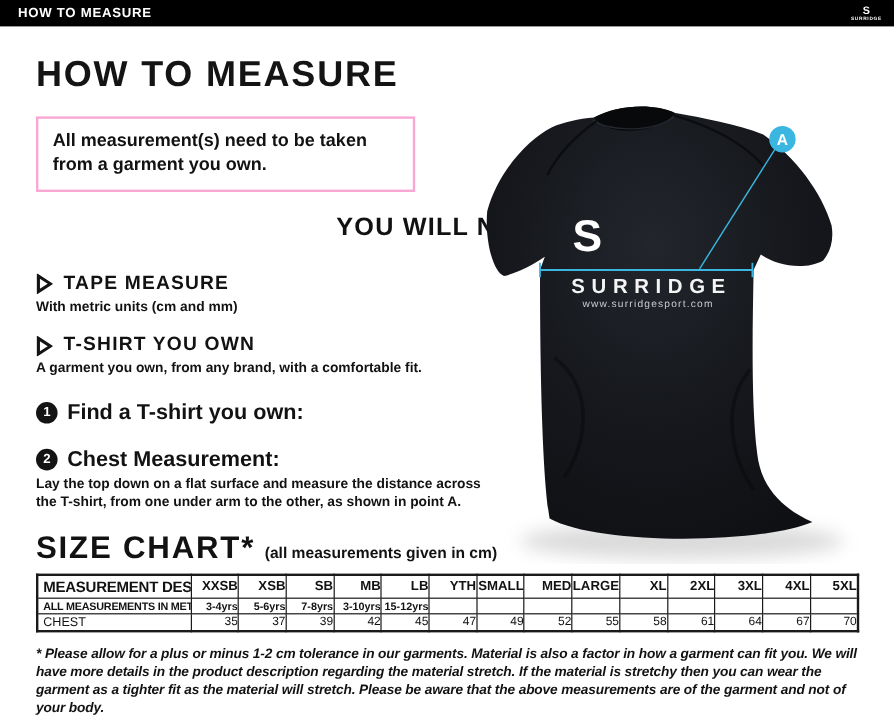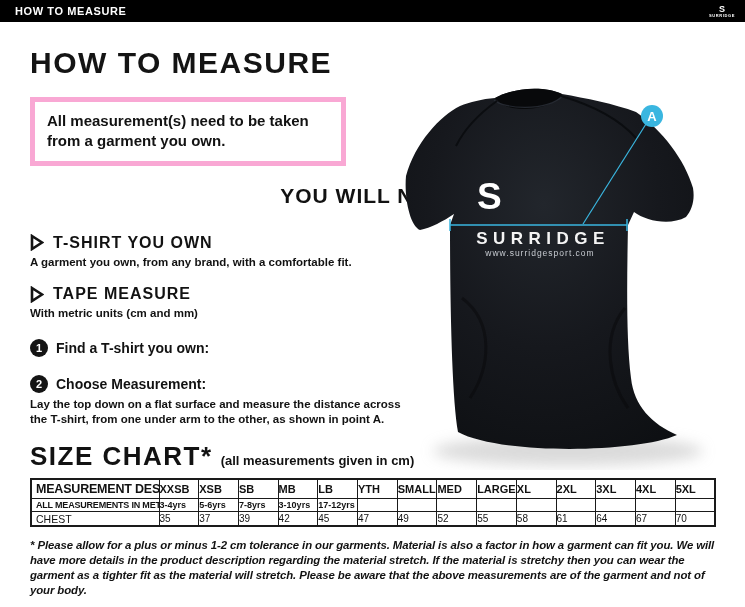--- a/index.html
+++ b/index.html
@@ -12,47 +12,47 @@
   .topbar-title { color:#fff; font-size:11px; font-weight:bold; letter-spacing:.6px; }
   .brand { display:flex; flex-direction:column; align-items:center; line-height:1; }
   .brand-s { color:#fff; font-size:9px; font-weight:bold; }
   .brand-text { color:#fff; font-size:4px; letter-spacing:.6px; font-weight:bold; }
 
   .page { position:relative; padding:0 27px 0 30px; }
 
   h1.main-heading { margin-top:24px; font-size:30px; font-weight:bold;
     letter-spacing:1.5px; color:#141414; }
 
-  .note-box { margin-top:17px; width:316px; border:5px solid #f9a8d4;
+  .note-box { margin-top:17px; width:316px; border:2px solid #f9a8d4;
     padding:9px 12px; font-size:15px; font-weight:bold; line-height:1.35; }
 
   h2.need-heading { margin-top:18px; font-size:21px; font-weight:bold; letter-spacing:1px;text-align:center; }
 
   .need-item { margin-top:26px; width:380px; }
   .need-item + .need-item { margin-top:16px; }
   .need-head { display:flex; align-items:center; gap:9px; }
   .need-label { font-size:16px; font-weight:bold; letter-spacing:1px; }
   .need-desc { font-size:11.5px; font-weight:bold; margin-top:3px; line-height:1.3; }
 
   .step { margin-top:18px; width:385px; }
   .step-head { display:flex; align-items:center; gap:8px; }
   .step-num { width:18px; height:18px; border-radius:50%; background:#141414;
     color:#fff; font-size:11px; font-weight:bold; display:flex;
     align-items:center; justify-content:center; flex:0 0 auto; }
-  .step-title { font-size:14px; font-weight:bold; }
+  .step-title { font-size:18px; font-weight:bold; }
   .step-desc { font-size:11.5px; font-weight:bold; margin-top:4px; line-height:1.3; width:380px; }
 
   .sizechart-head { margin-top:14px; display:flex; align-items:flex-end; gap:8px;text-align:center; }
   .sizechart-title { font-size:26px; font-weight:bold; letter-spacing:1.5px; }
   .sizechart-sub { font-size:13px; font-weight:bold; padding-bottom:4px; }
 
   table.size-table { margin-top:6px; border-collapse:collapse; width:686px;
     border:2px solid #1a1a1a; table-layout:fixed; }
   .size-table col.desc-col { width:128px; }
-  .size-table th, .size-table td { border:1px solid #1a1a1a; text-align:left;
+  .size-table th, .size-table td { border:1px solid #1a1a1a; text-align:right;
     overflow:hidden; white-space:nowrap; }
   .size-table thead th { font-size:11px; font-weight:bold; height:19px; }
   .size-table thead th.desc { font-size:12.5px; text-align:left; padding-left:4px;
     letter-spacing:-.2px; }
   .size-table tr.metric-row td { font-size:9px; font-weight:bold; height:13px; }
   .size-table tr.metric-row td.desc { text-align:left; padding-left:4px; letter-spacing:-.2px; }
   .size-table tr.value-row td { font-size:10px; height:15px;margin-left:44px; }
   .size-table tr.value-row td.desc { text-align:left; padding-left:4px; font-size:10.5px; }
 
   .footnote { margin-top:11px; width:692px; font-size:11.4px; font-weight:bold;
@@ -79,46 +79,46 @@
     <span>All measurement(s) need to be taken from a garment you own.</span>
   </div>
 
   <h2 class="need-heading">YOU WILL NEED:</h2>
 
   <div class="need-item">
     <div class="need-head">
       <svg width="14" height="17" viewBox="0 0 14 17">
         <path d="M2 2 L12 8.5 L2 15 Z" fill="#fff" stroke="#141414" stroke-width="2.6" stroke-linejoin="miter"></path>
       </svg>
-      <span class="need-label">T-SHIRT YOU OWN</span>
-    </div>
-    <div class="need-desc">A garment you own, from any brand, with a comfortable fit.</div>
+      <span class="need-label">TAPE MEASURE</span>
+    </div>
+    <div class="need-desc">With metric units (cm and mm)</div>
   </div>
 
   <div class="need-item">
     <div class="need-head">
       <svg width="14" height="17" viewBox="0 0 14 17">
         <path d="M2 2 L12 8.5 L2 15 Z" fill="#fff" stroke="#141414" stroke-width="2.6" stroke-linejoin="miter"></path>
       </svg>
-      <span class="need-label">TAPE MEASURE</span>
-    </div>
-    <div class="need-desc">With metric units (cm and mm)</div>
+      <span class="need-label">T-SHIRT YOU OWN</span>
+    </div>
+    <div class="need-desc">A garment you own, from any brand, with a comfortable fit.</div>
   </div>
 
   <div class="step">
     <div class="step-head">
       <span class="step-num">1</span>
       <span class="step-title">Find a T-shirt you own:</span>
     </div>
   </div>
 
   <div class="step">
     <div class="step-head">
       <span class="step-num">2</span>
-      <span class="step-title">Choose Measurement:</span>
+      <span class="step-title">Chest Measurement:</span>
     </div>
     <div class="step-desc">Lay the top down on a flat surface and measure the distance across the T-shirt, from one under arm to the other, as shown in point A.</div>
   </div>
 
   <div class="sizechart-head">
     <span class="sizechart-title">SIZE CHART*</span>
     <span class="sizechart-sub">(all measurements given in cm)</span>
   </div>
 
   <table class="size-table">
@@ -158,21 +158,21 @@
         <th>5XL</th>
       </tr>
     </thead>
     <tbody>
       <tr class="metric-row">
         <td class="desc">ALL MEASUREMENTS IN METRIC (CM)</td>
         <td>3-4yrs</td>
         <td>5-6yrs</td>
         <td>7-8yrs</td>
         <td>3-10yrs</td>
-        <td>17-12yrs</td>
+        <td>15-12yrs</td>
         <td></td>
         <td></td>
         <td></td>
         <td></td>
         <td></td>
         <td></td>
         <td></td>
         <td></td>
         <td></td>
       </tr>

